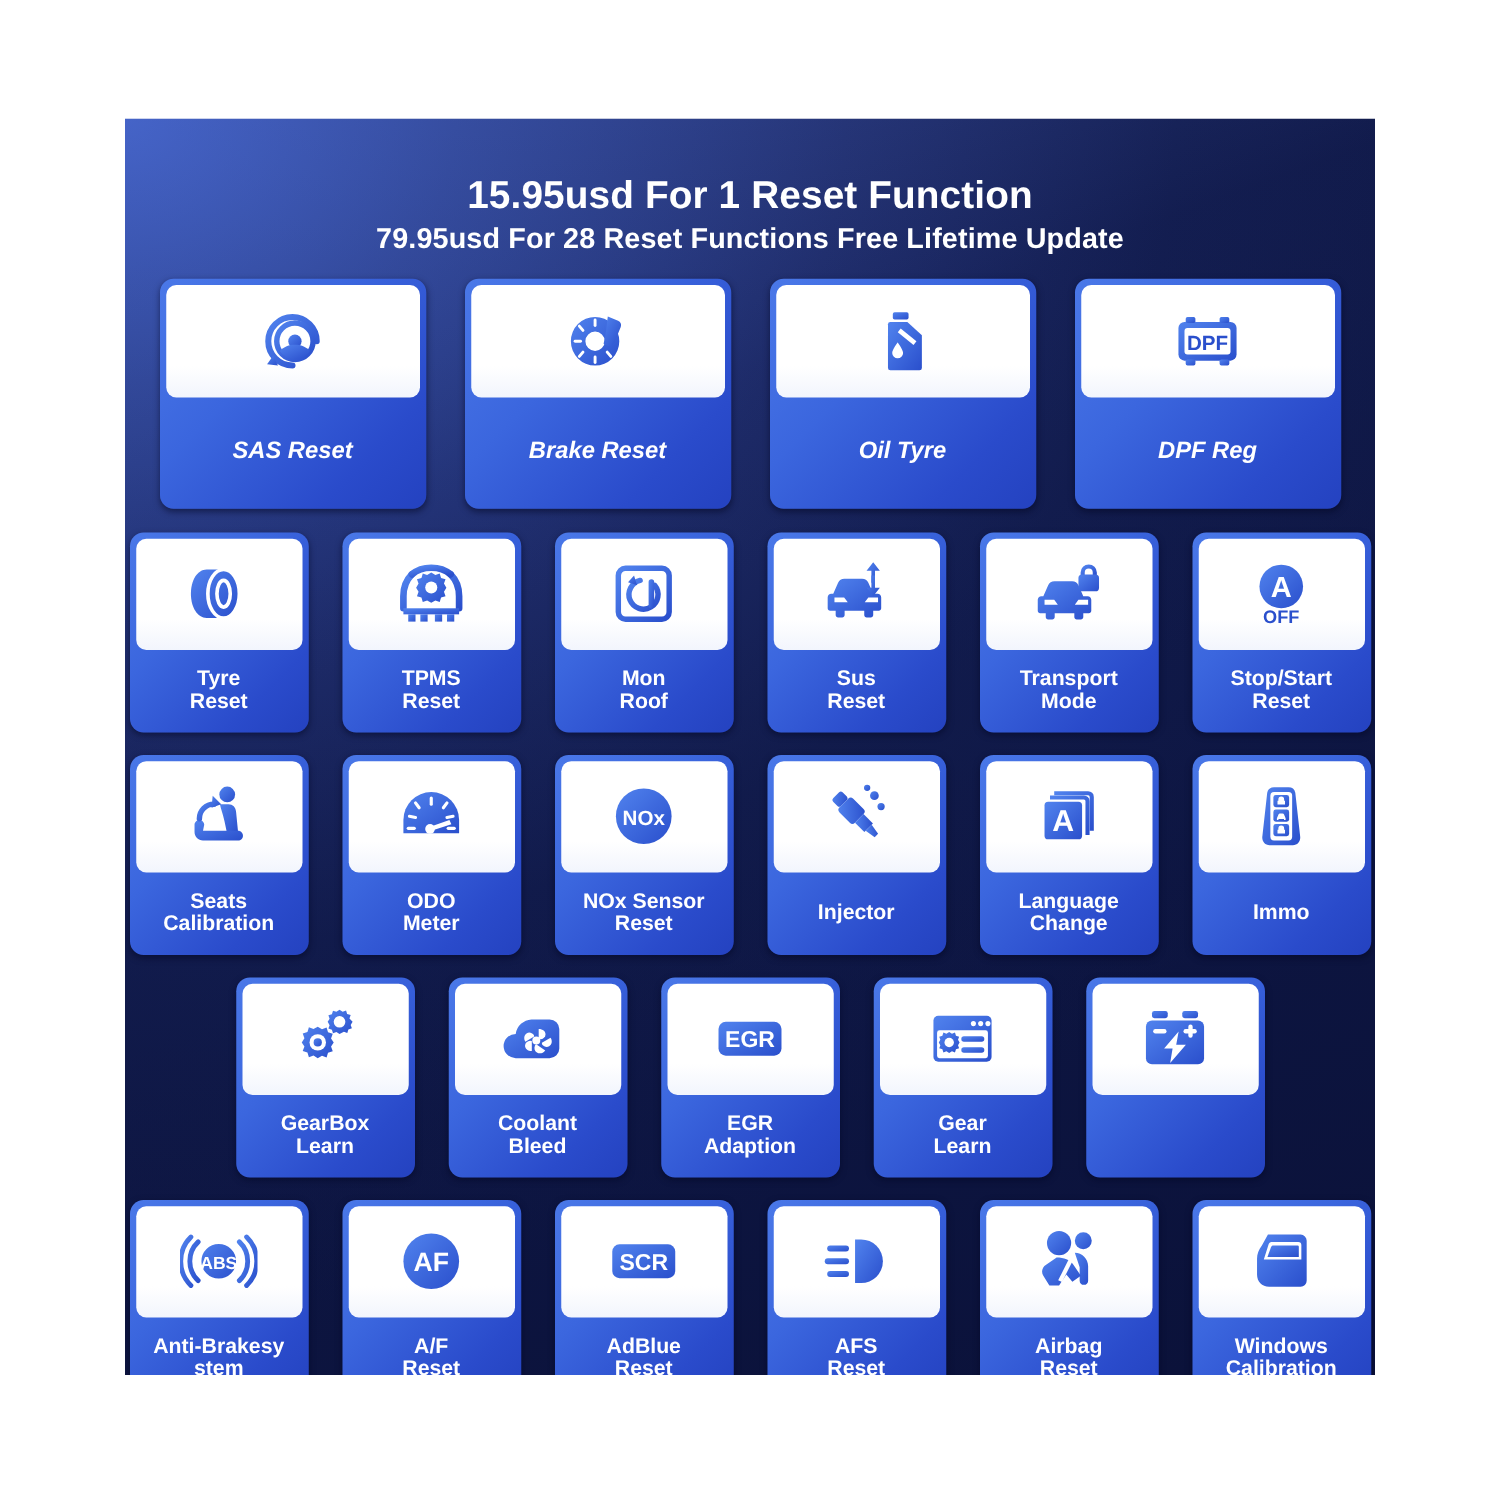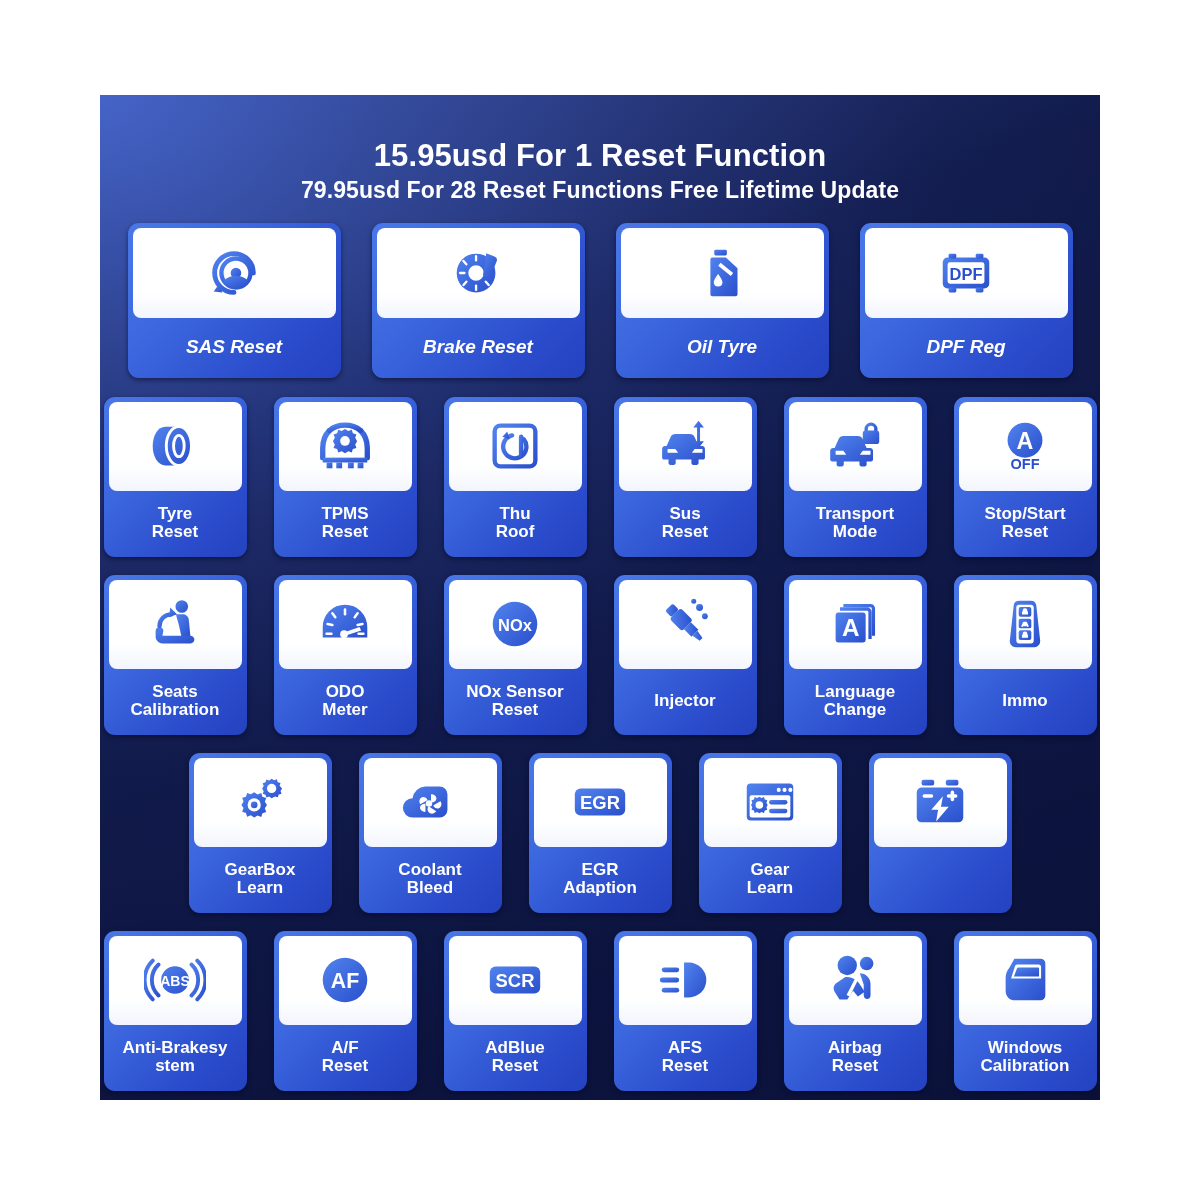--- a/index.html
+++ b/index.html
@@ -64,21 +64,21 @@
   .tile{
     border-radius:11px;
     background:linear-gradient(135deg,#4a78e8 0%,#3b66de 38%,#2a4bcb 78%,#2442c0 100%);
     box-shadow:0 2px 5px rgba(3,8,36,.55);
     padding:5px 5px 0 5px;
     box-sizing:border-box;
     display:flex;
     flex-direction:column;
     align-items:stretch;
   }
-  .row.r1 .tile{width:213px;height:155px;}
+  .row.r1 .tile{width:213px;height:184px;}
   .row.r2 .tile,.row.r3 .tile,.row.r4 .tile,.row.r5 .tile{width:143px;height:160px;}
   .iconbox{
     background:linear-gradient(180deg,#ffffff 0%,#ffffff 72%,#f2f5fd 100%);
     border-radius:8px;
     flex:0 0 auto;
     display:flex;
     align-items:center;
     justify-content:center;
   }
   .row.r1 .iconbox{height:90px;}
@@ -273,21 +273,21 @@
                   </linearGradient>
                 </defs>
               <rect x="11" y="11" width="42" height="42" rx="6" fill="none" stroke="url(#g7)" stroke-width="4.5"></rect>
               <path fill="none" stroke="url(#g7)" stroke-width="4.5" stroke-linecap="round" d="M41 25a12 12 0 1 1-12-4"></path>
               <path fill="url(#g7)" d="M24 17l-5 5.5 7.5 2.5z"></path>
               <rect x="36" y="20" width="4.6" height="24" rx="2.3" fill="url(#g7)"></rect>
             </svg>
           </div>
           <div class="label">
             <div>
-              <span>Thu</span>
+              <span>Mon</span>
               <span>Roof</span>
             </div>
           </div>
         </div>
 
         <div class="tile">
           <div class="iconbox">
             <svg class="ic" viewBox="0 0 64 64">
               <defs>
                   <linearGradient id="g8" x1="0" y1="0" x2="1" y2="1">

